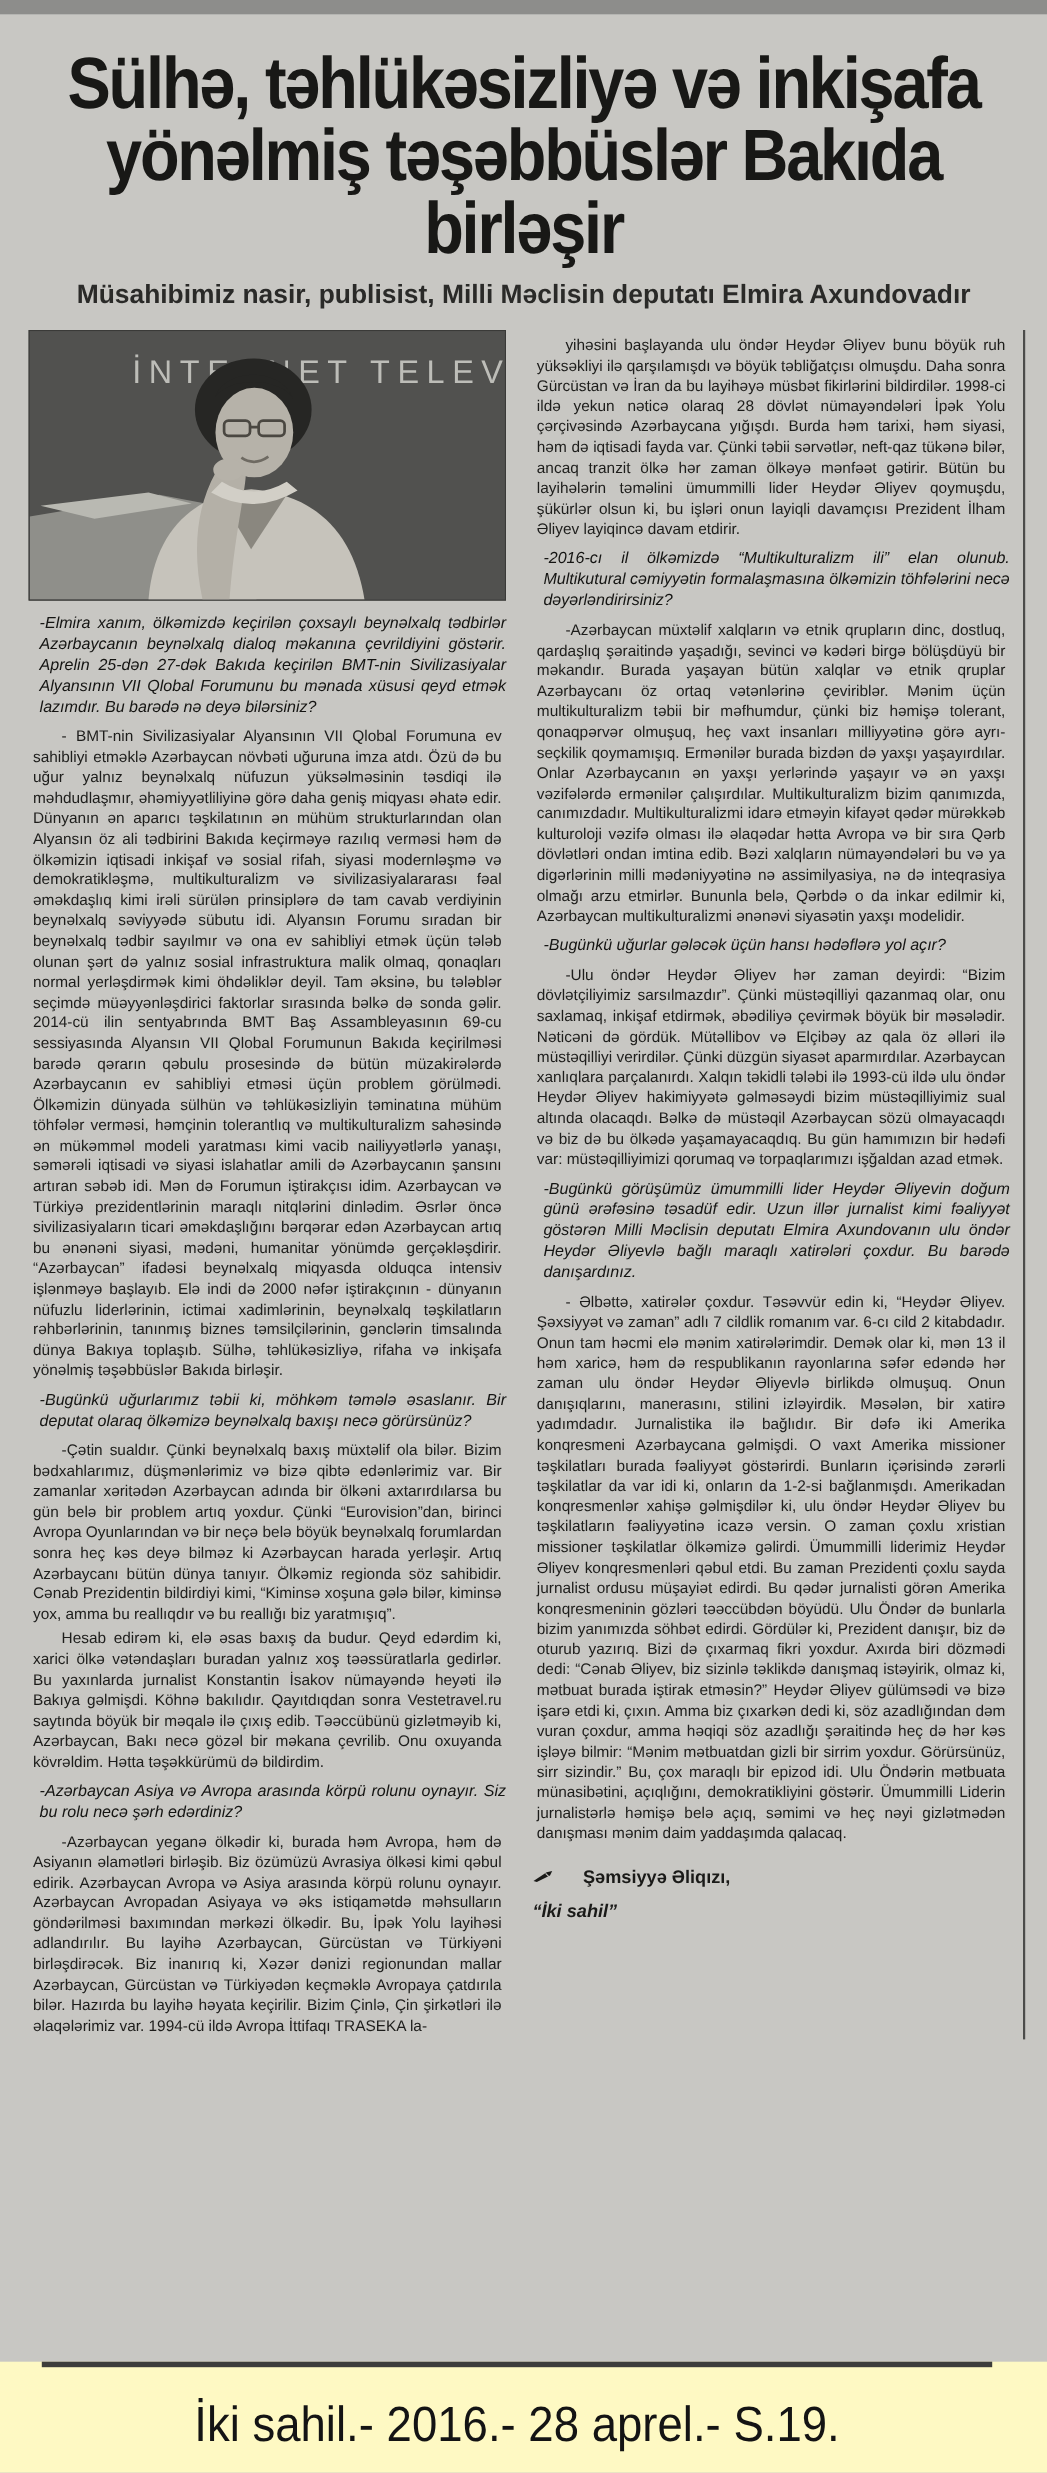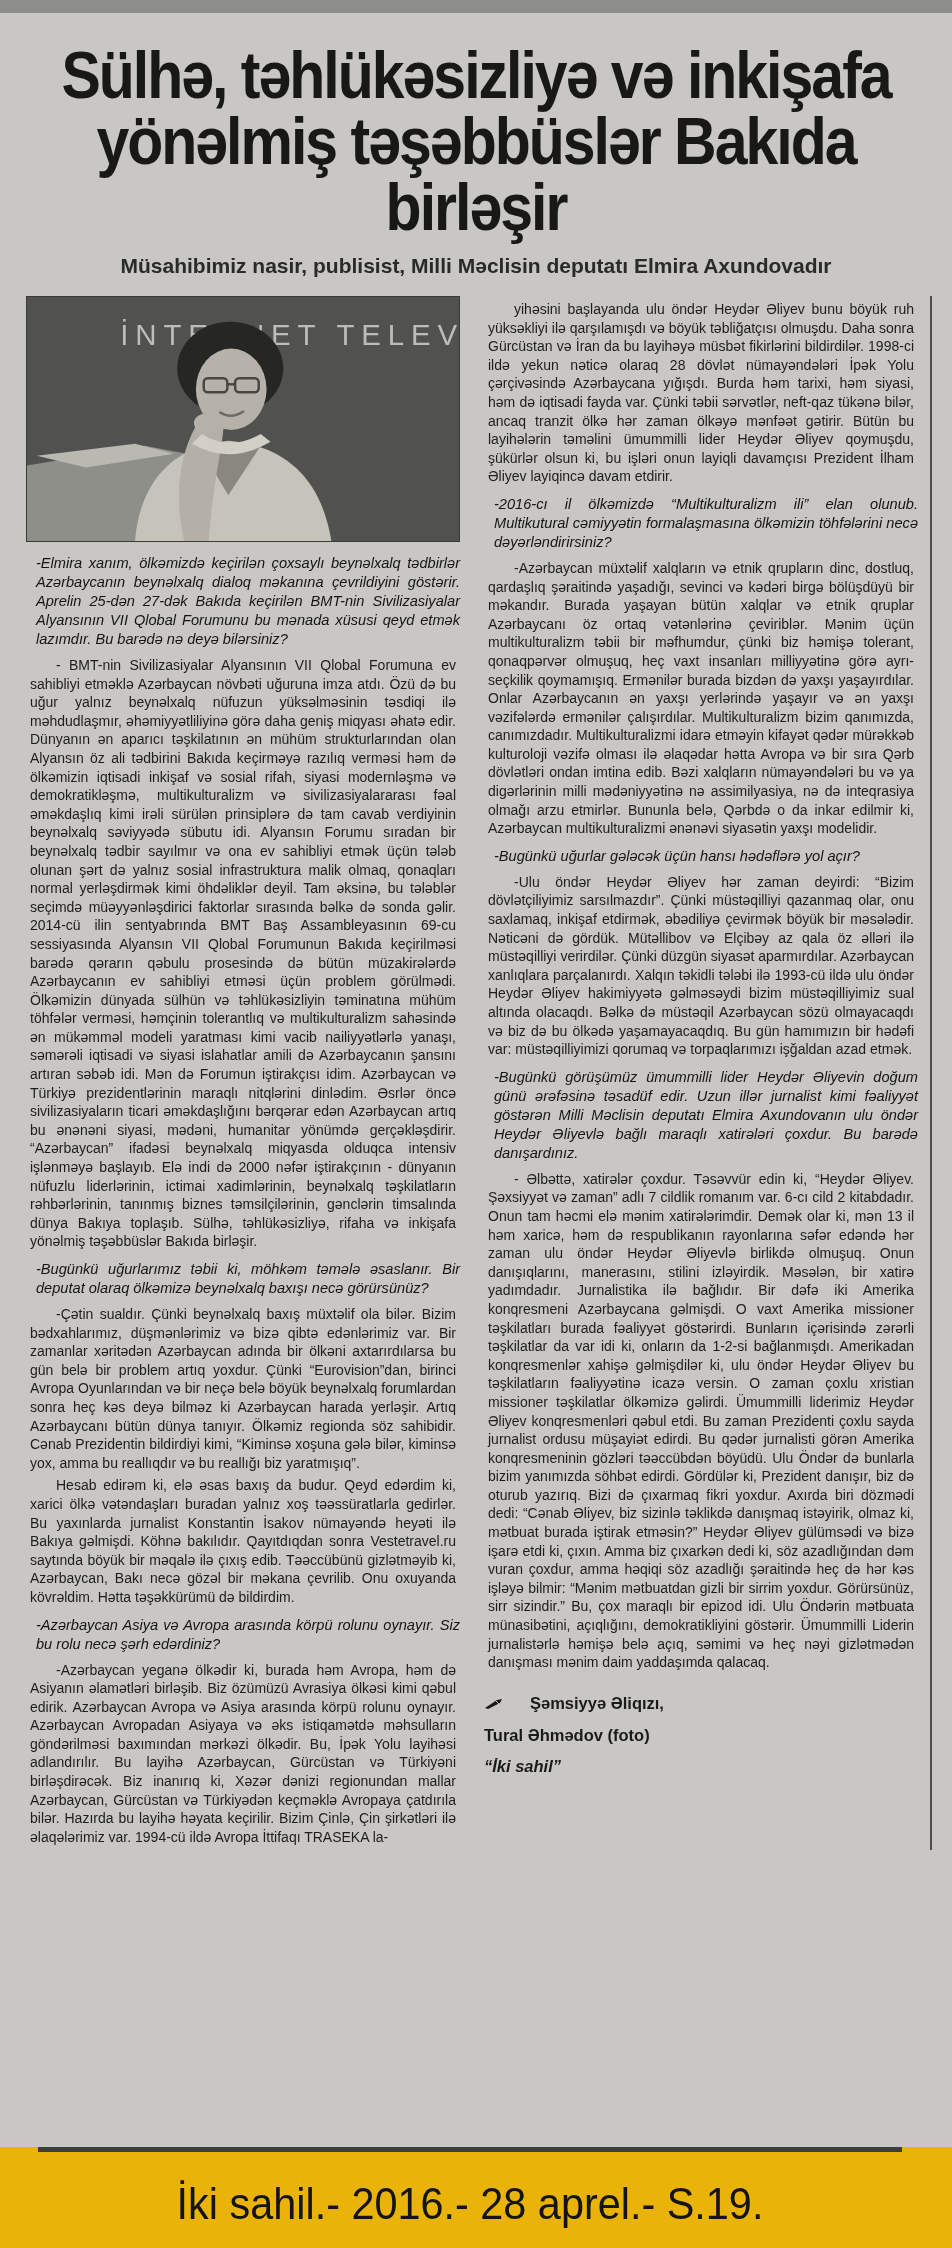--- a/index.html
+++ b/index.html
@@ -19,21 +19,21 @@
     line-height:1.0;
     letter-spacing:-2px;
     color:#181816;
     transform:scaleY(1.12);
     transform-origin:top center;
   }
   .subtitle{
     margin:34px 14px 0 14px;
     text-align:center;
     font-weight:bold;
-    font-size:21px;
+    font-size:24px;
     letter-spacing:0px;
     color:#2a2a28;
   }
   .article-body{
     display:flex;
     gap:24px;
     padding:18px 20px 0 26px;
   }
   .col{flex:1 1 0; min-width:0;}
   .col.right{border-right:2px solid #4c4c4a; padding-right:12px;}
@@ -63,21 +63,21 @@
     text-align:left;
     font-weight:bold;
     font-size:16.5px;
     line-height:1.9;
     color:#1a1a18;
   }
   .byline .pen{display:inline-block;vertical-align:middle;margin-right:26px;}
   .byline.src{font-style:italic;}
   .footer-strip{
     margin-top:auto;
-    background:#eab308;
+    background:#fef9c3;
     padding:0 12px 18px 0;
   }
   .footer-rule{
     height:5px; background:#3d3d3b;
     width:92%; margin:0 auto 26px auto;
   }
   .footer-citation{
     text-align:center;
     font-size:45px;
     color:#141414;
@@ -145,21 +145,20 @@
       <p class="a">-Azərbaycan müxtəlif xalqların və etnik qrupların dinc, dostluq, qardaşlıq şəraitində yaşadığı, sevinci və kədəri birgə bölüşdüyü bir məkandır. Burada yaşayan bütün xalqlar və etnik qruplar Azərbaycanı öz ortaq vətənlərinə çeviriblər. Mənim üçün multikulturalizm təbii bir məfhumdur, çünki biz həmişə tolerant, qonaqpərvər olmuşuq, heç vaxt insanları milliyyətinə görə ayrı-seçkilik qoymamışıq. Ermənilər burada bizdən də yaxşı yaşayırdılar. Onlar Azərbaycanın ən yaxşı yerlərində yaşayır və ən yaxşı vəzifələrdə ermənilər çalışırdılar. Multikulturalizm bizim qanımızda, canımızdadır. Multikulturalizmi idarə etməyin kifayət qədər mürəkkəb kulturoloji vəzifə olması ilə əlaqədar hətta Avropa və bir sıra Qərb dövlətləri ondan imtina edib. Bəzi xalqların nümayəndələri bu və ya digərlərinin milli mədəniyyətinə nə assimilyasiya, nə də inteqrasiya olmağı arzu etmirlər. Bununla belə, Qərbdə o da inkar edilmir ki, Azərbaycan multikulturalizmi ənənəvi siyasətin yaxşı modelidir.</p>
       <p class="q">-Bugünkü uğurlar gələcək üçün hansı hədəflərə yol açır?</p>
       <p class="a">-Ulu öndər Heydər Əliyev hər zaman deyirdi: “Bizim dövlətçiliyimiz sarsılmazdır”. Çünki müstəqilliyi qazanmaq olar, onu saxlamaq, inkişaf etdirmək, əbədiliyə çevirmək böyük bir məsələdir. Nəticəni də gördük. Mütəllibov və Elçibəy az qala öz əlləri ilə müstəqilliyi verirdilər. Çünki düzgün siyasət aparmırdılar. Azərbaycan xanlıqlara parçalanırdı. Xalqın təkidli tələbi ilə 1993-cü ildə ulu öndər Heydər Əliyev hakimiyyətə gəlməsəydi bizim müstəqilliyimiz sual altında olacaqdı. Bəlkə də müstəqil Azərbaycan sözü olmayacaqdı və biz də bu ölkədə yaşamayacaqdıq. Bu gün hamımızın bir hədəfi var: müstəqilliyimizi qorumaq və torpaqlarımızı işğaldan azad etmək.</p>
       <p class="q">-Bugünkü görüşümüz ümummilli lider Heydər Əliyevin doğum günü ərəfəsinə təsadüf edir. Uzun illər jurnalist kimi fəaliyyət göstərən Milli Məclisin deputatı Elmira Axundovanın ulu öndər Heydər Əliyevlə bağlı maraqlı xatirələri çoxdur. Bu barədə danışardınız.</p>
       <p class="a">- Əlbəttə, xatirələr çoxdur. Təsəvvür edin ki, “Heydər Əliyev. Şəxsiyyət və zaman” adlı 7 cildlik romanım var. 6-cı cild 2 kitabdadır. Onun tam həcmi elə mənim xatirələrimdir. Demək olar ki, mən 13 il həm xaricə, həm də respublikanın rayonlarına səfər edəndə hər zaman ulu öndər Heydər Əliyevlə birlikdə olmuşuq. Onun danışıqlarını, manerasını, stilini izləyirdik. Məsələn, bir xatirə yadımdadır. Jurnalistika ilə bağlıdır. Bir dəfə iki Amerika konqresmeni Azərbaycana gəlmişdi. O vaxt Amerika missioner təşkilatları burada fəaliyyət göstərirdi. Bunların içərisində zərərli təşkilatlar da var idi ki, onların da 1-2-si bağlanmışdı. Amerikadan konqresmenlər xahişə gəlmişdilər ki, ulu öndər Heydər Əliyev bu təşkilatların fəaliyyətinə icazə versin. O zaman çoxlu xristian missioner təşkilatlar ölkəmizə gəlirdi. Ümummilli liderimiz Heydər Əliyev konqresmenləri qəbul etdi. Bu zaman Prezidenti çoxlu sayda jurnalist ordusu müşayiət edirdi. Bu qədər jurnalisti görən Amerika konqresmeninin gözləri təəccübdən böyüdü. Ulu Öndər də bunlarla bizim yanımızda söhbət edirdi. Gördülər ki, Prezident danışır, biz də oturub yazırıq. Bizi də çıxarmaq fikri yoxdur. Axırda biri dözmədi dedi: “Cənab Əliyev, biz sizinlə təklikdə danışmaq istəyirik, olmaz ki, mətbuat burada iştirak etməsin?” Heydər Əliyev gülümsədi və bizə işarə etdi ki, çıxın. Amma biz çıxarkən dedi ki, söz azadlığından dəm vuran çoxdur, amma həqiqi söz azadlığı şəraitində heç də hər kəs işləyə bilmir: “Mənim mətbuatdan gizli bir sirrim yoxdur. Görürsünüz, sirr sizindir.” Bu, çox maraqlı bir epizod idi. Ulu Öndərin mətbuata münasibətini, açıqlığını, demokratikliyini göstərir. Ümummilli Liderin jurnalistərlə həmişə belə açıq, səmimi və heç nəyi gizlətmədən danışması mənim daim yaddaşımda qalacaq.</p>
       <div class="bylines" id="bylines">
         <div class="byline"><span class="pen"><svg width="20" height="12" viewBox="0 0 20 12">
               <path d="M1 10 L13 2 L18 1 L16 5 L4 11 Z" fill="#1a1a18"></path>
               <line x1="12" y1="3" x2="15" y2="6" stroke="#c8c7c3" stroke-width="1"></line>
             </svg></span><span>Şəmsiyyə Əliqızı,</span></div>
-        <div class="byline"><span>Tural Əhmədov (foto)</span></div>
         <div class="byline src"><span>“İki sahil”</span></div>
       </div>
   </div>
 
 </div>
 
 <div class="footer-strip">
   <div class="footer-rule"></div>
   <div class="footer-citation">İki sahil.- 2016.- 28 aprel.- S.19.</div>
 </div>

